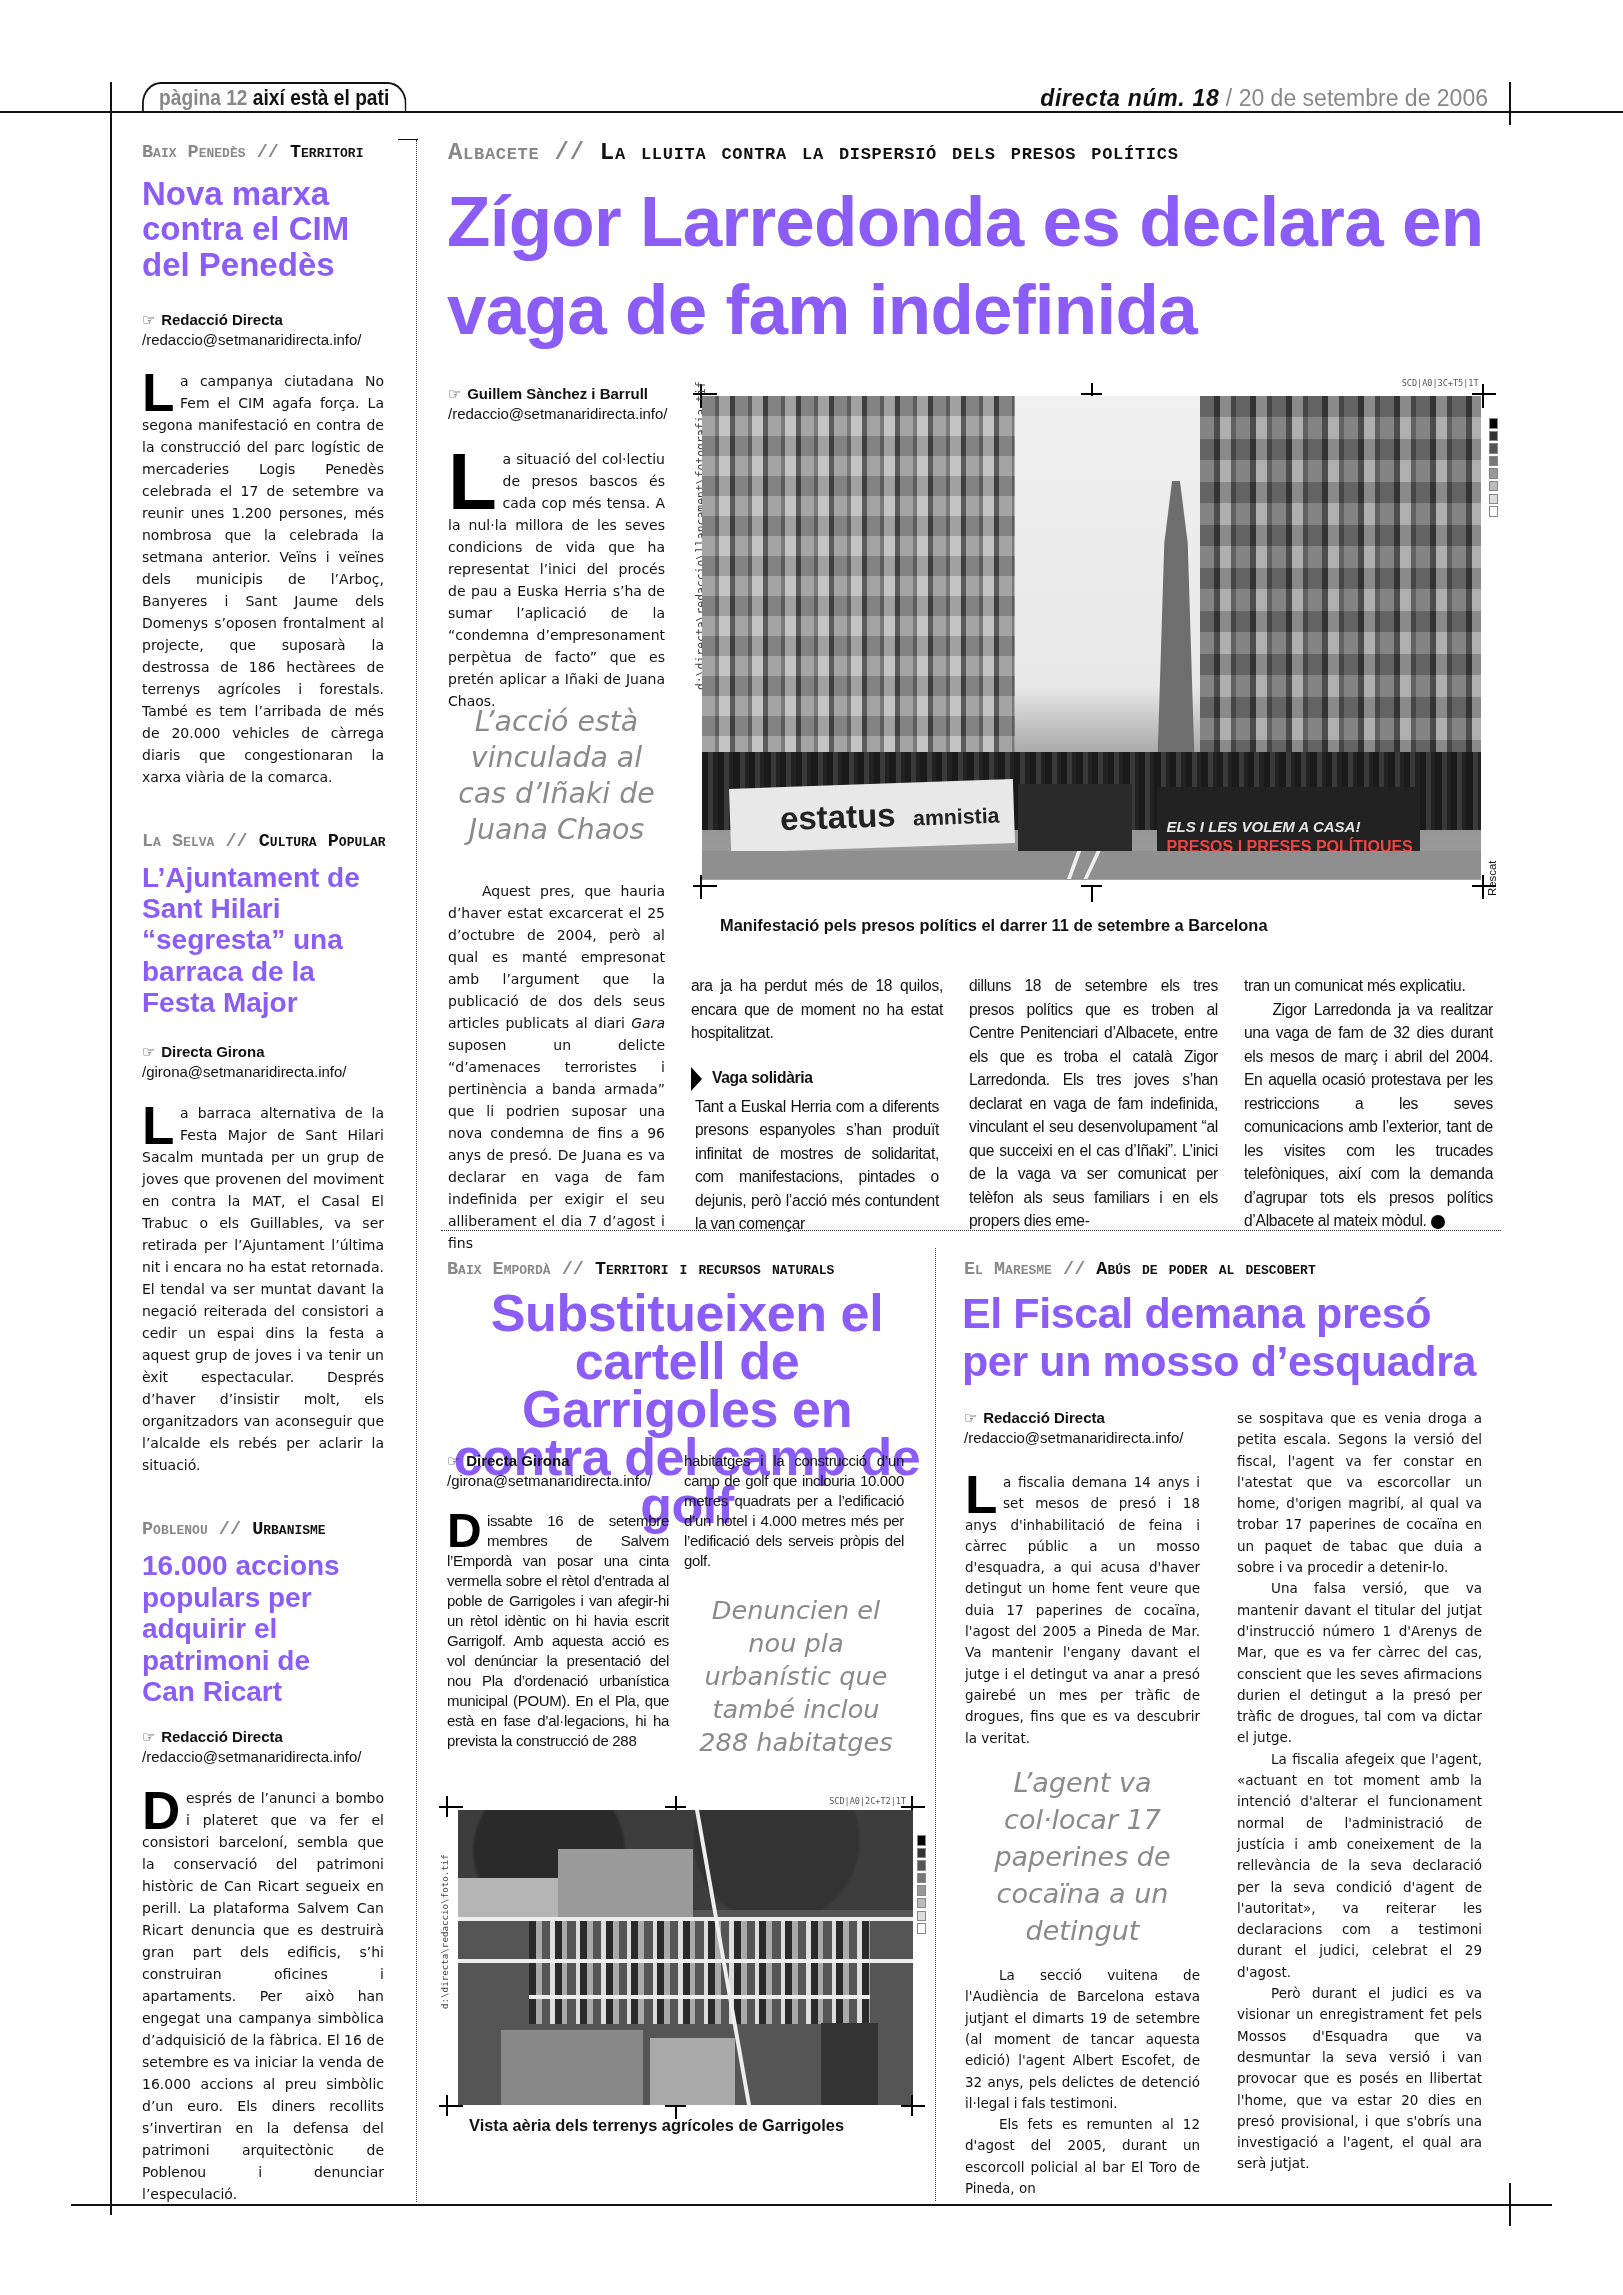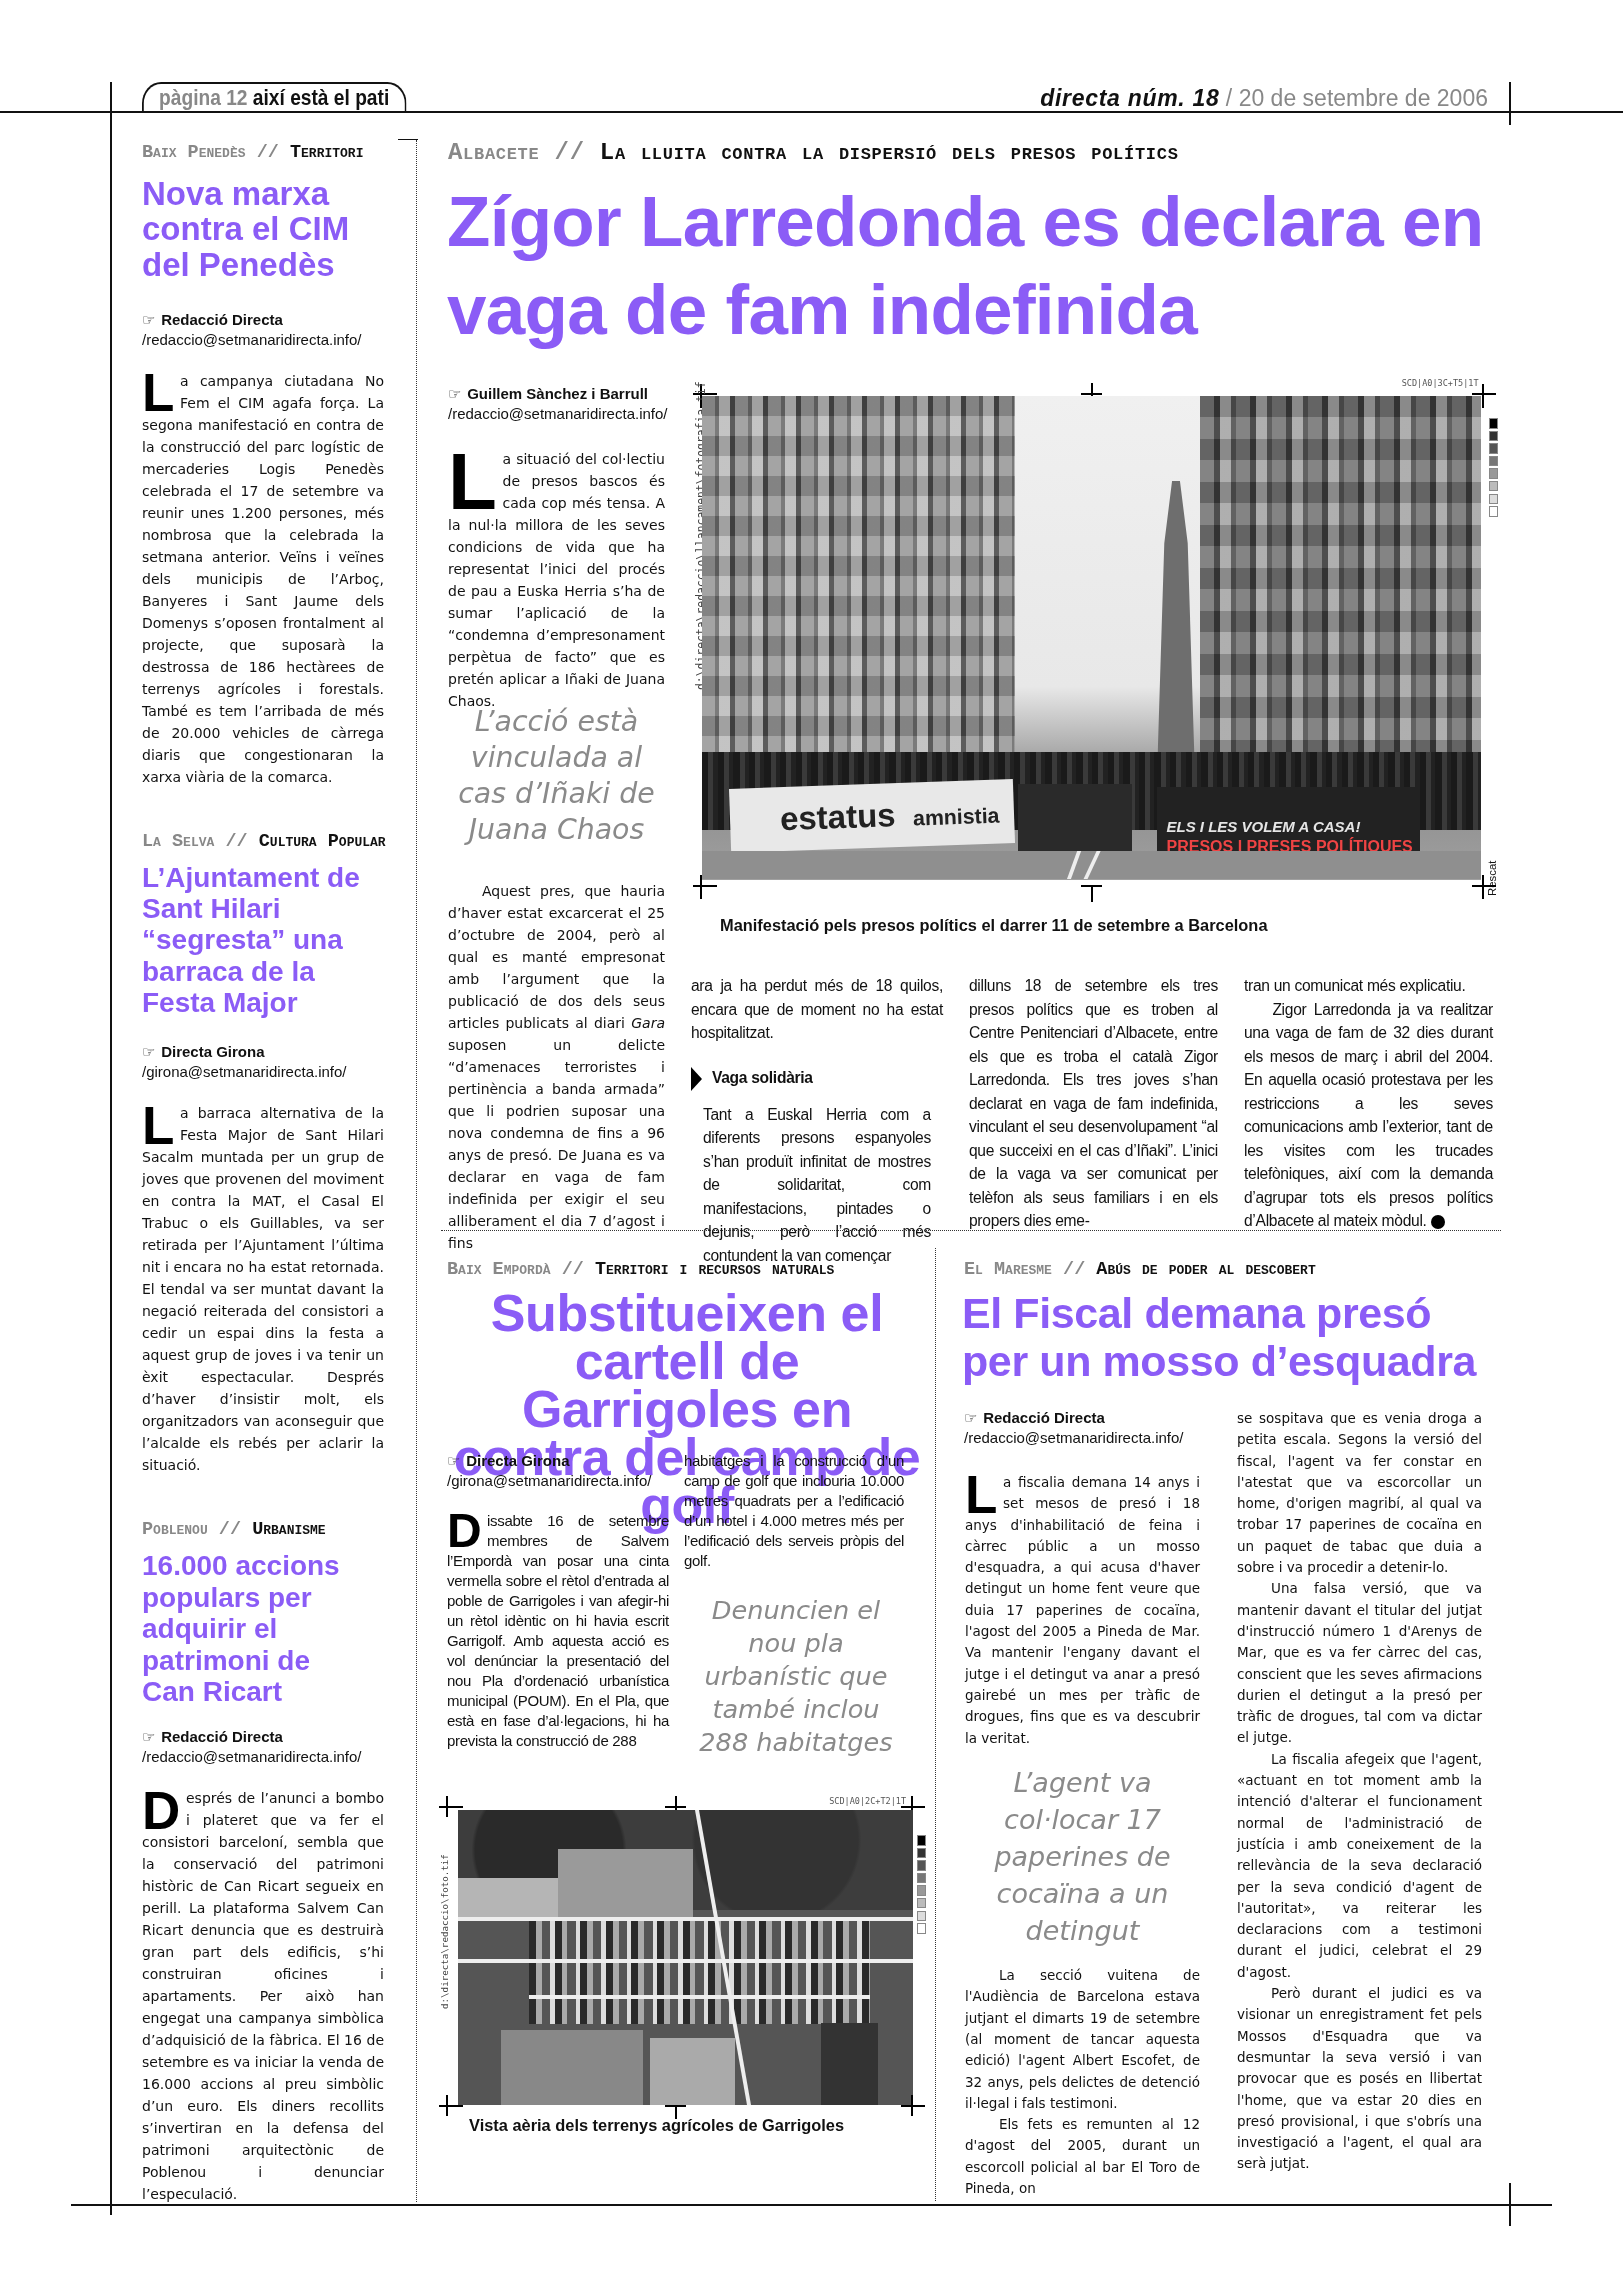--- a/index.html
+++ b/index.html
@@ -203,21 +203,21 @@
   <div class="crop" style="left:398px;top:508px;width:2.1px;height:17px;"></div>
   <div class="crop" style="left:388px;top:508px;width:21.3px;height:2.1px;"></div>
   <div class="crop" style="left:789px;top:498px;width:2.1px;height:24px;"></div>
   <div class="crop" style="left:779px;top:508px;width:24px;height:2.1px;"></div>
 </div>
 <div class="abs caption" style="left:720px;top:916px;">Manifestació pels presos polítics el darrer 11 de setembre a Barcelona</div>
 
 <div class="abs narrow" style="left:691px;top:974px;width:252px;text-align:justify;">
   <p style="margin:0">ara ja ha perdut més de 18 quilos, encara que de moment no ha estat hospitalitzat.</p>
   <div class="subhead" style="margin-top:21.3px;padding-left:24px;"><span class="tri"></span><span>Vaga solidària</span></div>
-  <p style="margin:12px">Tant a Euskal Herria com a diferents presons espanyoles s’han produït infinitat de mostres de solidaritat, com manifestacions, pintades o dejunis, però l’acció més contundent la van començar</p>
+  <p style="margin:4px">Tant a Euskal Herria com a diferents presons espanyoles s’han produït infinitat de mostres de solidaritat, com manifestacions, pintades o dejunis, però l’acció més contundent la van començar</p>
 </div>
 <div class="abs narrow" style="left:969px;top:974px;width:249px;text-align:justify;">
   <p style="margin:0">dilluns 18 de setembre els tres presos polítics que es troben al Centre Penitenciari d’Albacete, entre els que es troba el català Zigor Larredonda. Els tres joves s’han declarat en vaga de fam indefinida, vinculant el seu desenvolupament “al que succeixi en el cas d’Iñaki”. L’inici de la vaga va ser comunicat per telèfon als seus familiars i en els propers dies eme-</p>
 </div>
 <div class="abs narrow" style="left:1244px;top:974px;width:249px;text-align:justify;">
   <p style="margin:0">tran un comunicat més explicatiu.</p>
   <p style="margin:0;text-indent:28.4px;"><span>Zigor Larredonda ja va realitzar una vaga de fam de 32 dies durant els mesos de març i abril del 2004. En aquella ocasió protestava per les restriccions a les seves comunicacions amb l’exterior, tant de les visites com les trucades telefòniques, així com la demanda d’agrupar tots els presos polítics d’Albacete al mateix mòdul.</span> <span class="end-mark">d</span></p>
 </div>
 
 <div class="dotted-h" style="left:441px;top:1230px;width:1060px;"></div>

